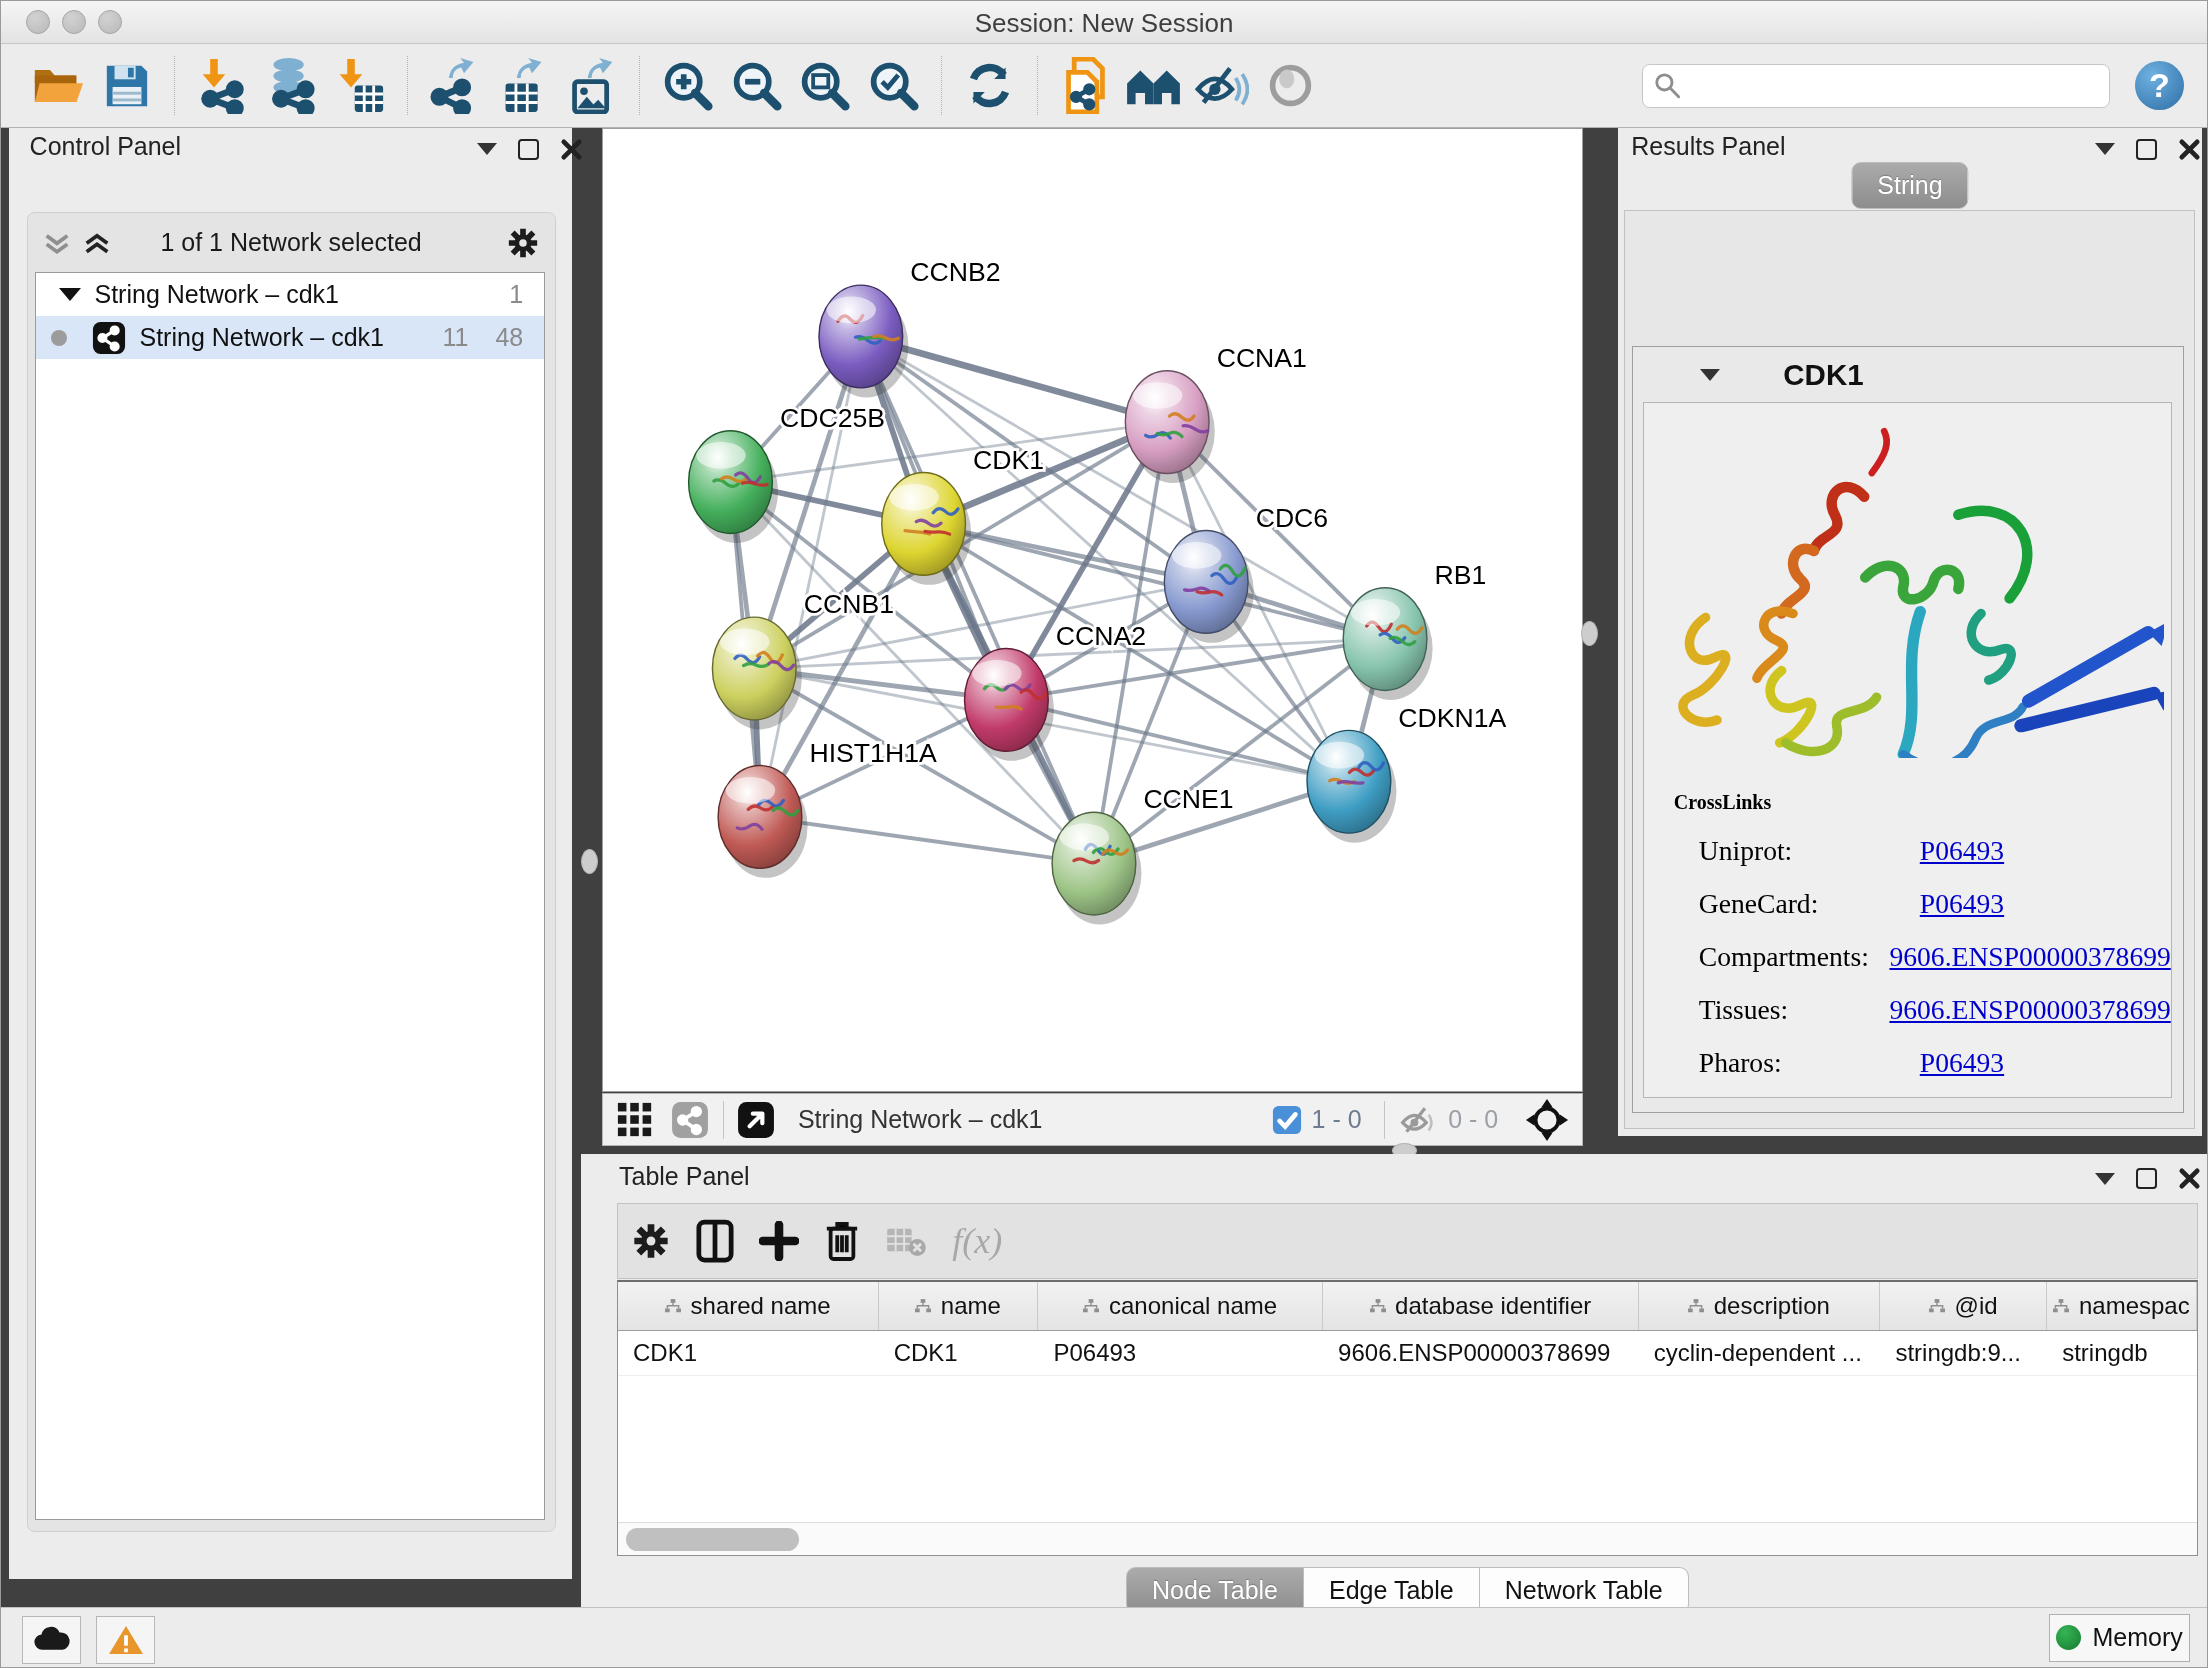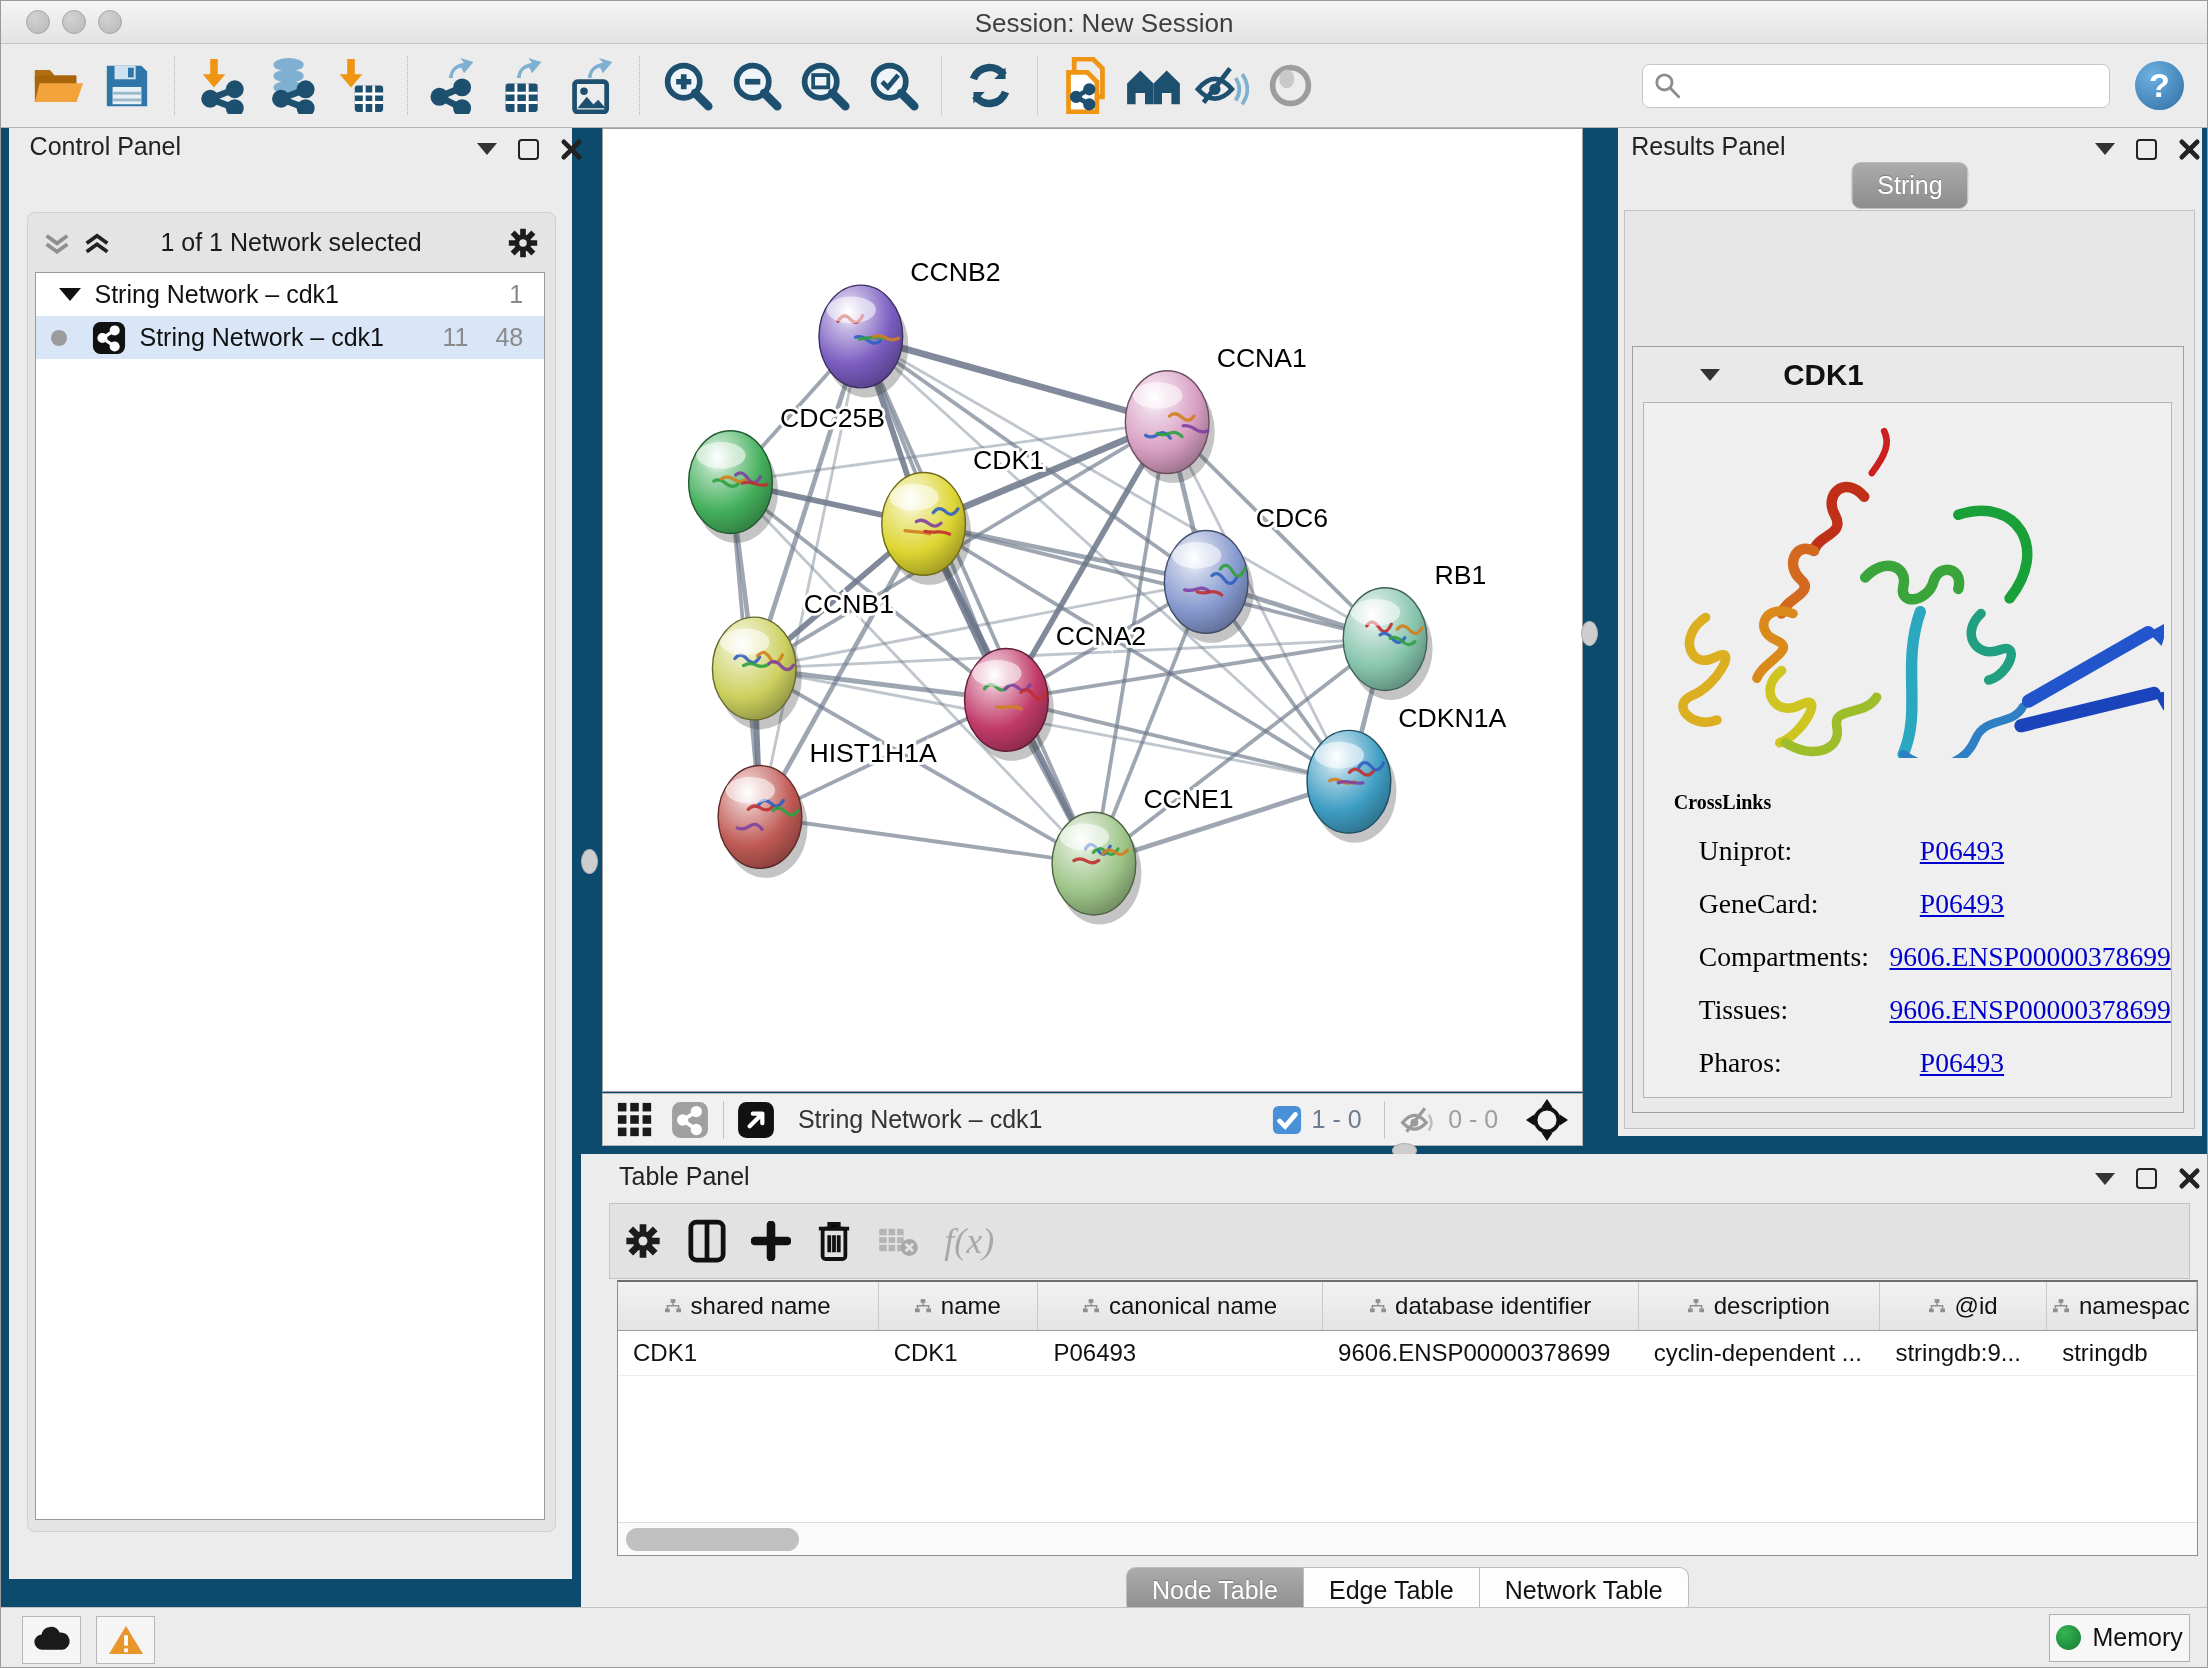--- a/index.html
+++ b/index.html
@@ -1,16 +1,16 @@
 <!DOCTYPE html>
 <html style="font-size:15px"><head>
 <meta charset="utf-8">
 <style>
   html,body{margin:0;padding:0;background:#d6d6d6;font-family:"Liberation Sans","DejaVu Sans",sans-serif;}
-  #win{position:relative;width:2208px;height:1668px;background:#0c4a6e;overflow:hidden;border:1px solid #9a9a9a;box-sizing:border-box;}
+  #win{position:relative;width:2208px;height:1668px;background:#404040;overflow:hidden;border:1px solid #9a9a9a;box-sizing:border-box;}
 
   
   .titlebar{position:absolute;top:0;left:0;right:0;height:42px;background:linear-gradient(#f5f5f5,#e3e3e3);border-bottom:1px solid #c6c6c6;}
   .tl{position:absolute;top:8.6px;width:24px;height:24px;border-radius:50%;background:radial-gradient(circle at 35% 30%,#d2d2d2,#b9b9b9);border:1px solid #a5a5a5;box-sizing:border-box;}
   .title{position:absolute;width:100%;text-align:center;top:6.7px;font-size:26px;color:#3e3e3e;}
 
   
   .toolbar{position:absolute;top:43px;left:0;right:0;height:84px;background:#ececec;border-bottom:1px solid #b3b3b3;display:flex;align-items:center;padding:0 23px;box-sizing:border-box;}
   .tbtn{width:57px;height:59px;margin:0 5.7px;display:flex;align-items:center;justify-content:center;flex:none;}
   .tsep{height:59px;border-left:1.9px dotted #b2b2b2;margin:0 13.3px;flex:none;}
@@ -70,21 +70,21 @@
   #cdk-desc{font-size:27px;color:#111;padding:11.4px 0 0 19px;}
   #xl{position:absolute;left:0px;top:388px;width:100%;font-family:"Liberation Serif","DejaVu Serif",serif;}
   #xl .xl-title{font-size:20px;font-weight:bold;color:#000;padding-left:30px;}
   .xl-row{display:flex;font-size:27.6px;margin-top:21px;}
   .xl-row .k{width:221px;padding-left:55px;color:#000;}
   .xl-row .v{color:#0000cc;text-decoration:underline;}
 
   
   #tablep{position:absolute;left:580px;top:1153px;width:1628px;height:455px;background:#ececec;}
   #tp-head{position:absolute;left:38px;top:7.6px;text-align:right;}
-  #tp-toolbar{position:absolute;left:28px;top:49px;width:1581px;height:76px;background:#e2e2e2;border:1px solid #c3c3c3;box-sizing:border-box;display:flex;align-items:center;padding:0 13.3px;gap:25px;}
+  #tp-toolbar{position:absolute;left:36px;top:49px;width:1581px;height:76px;background:#e2e2e2;border:1px solid #c3c3c3;box-sizing:border-box;display:flex;align-items:center;padding:0 13.3px;gap:25px;}
   #tp-table{position:absolute;left:36px;top:126px;width:1581px;height:276px;background:#fff;border:1.9px solid #8f8f8f;border-top:2.9px solid #6e6e6e;box-sizing:border-box;overflow:hidden;}
   #thead{display:flex;height:48px;background:linear-gradient(#f2f2f2,#e4e4e4);border-bottom:1.9px solid #9c9c9c;}
   .th{display:flex;align-items:center;justify-content:center;gap:9.5px;font-size:24px;color:#111;border-right:1px solid #c9c9c9;box-sizing:border-box;overflow:hidden;white-space:nowrap;}
   #trowdata{display:flex;height:44px;border-bottom:1px solid #eee;}
   .td{font-size:24px;color:#111;padding-left:15px;display:flex;align-items:center;box-sizing:border-box;overflow:hidden;white-space:nowrap;}
   #tp-scroll{position:absolute;left:0;bottom:0;width:100%;height:32px;background:#fafafa;border-top:1px solid #ddd;}
   #tp-thumb{position:absolute;left:7.6px;top:4.8px;width:173px;height:23px;border-radius:11.4px;background:#c0c0c0;}
   #bottom-tabs{position:absolute;left:545px;top:413px;}
 
   

